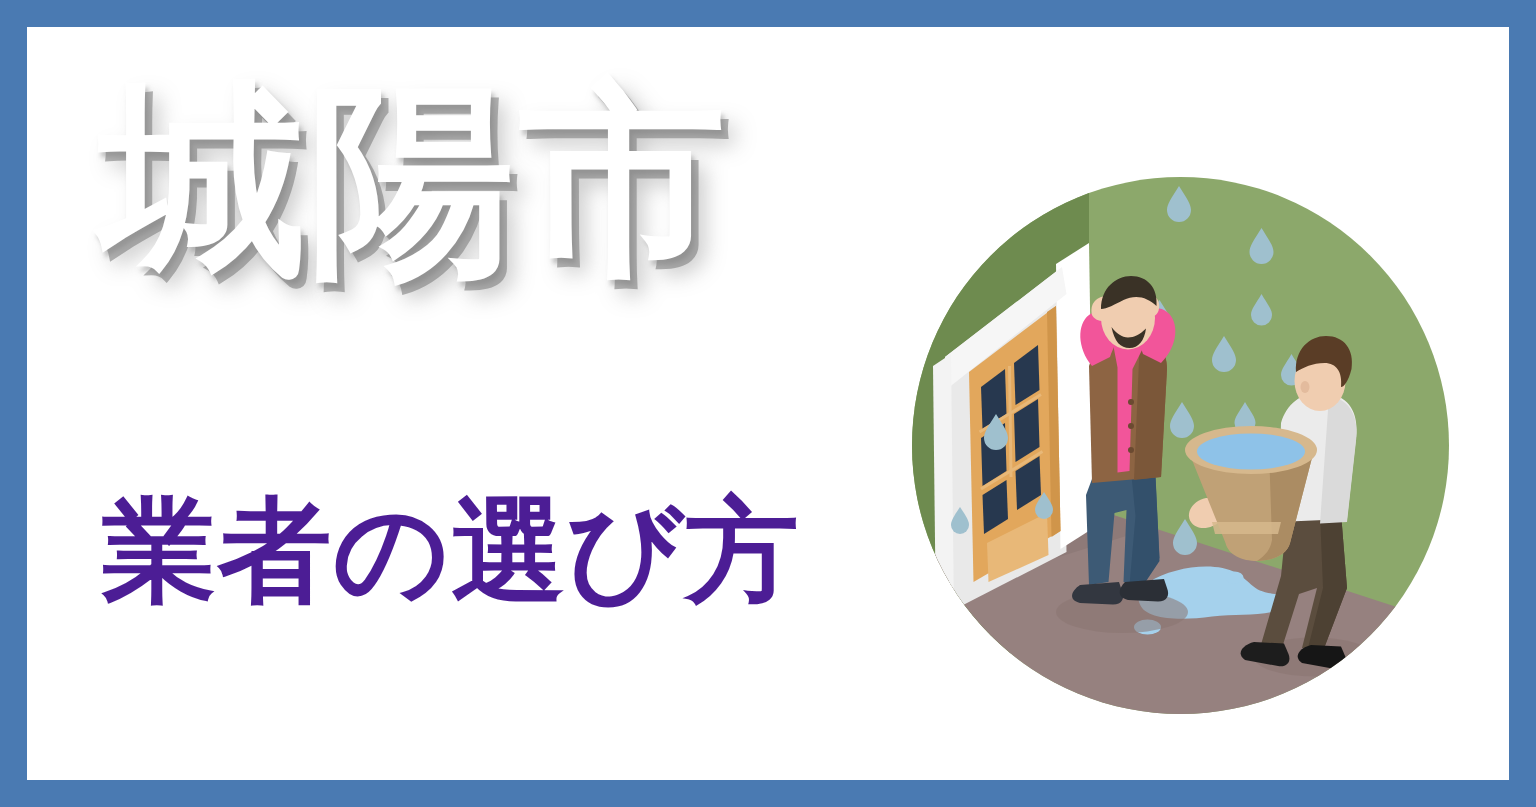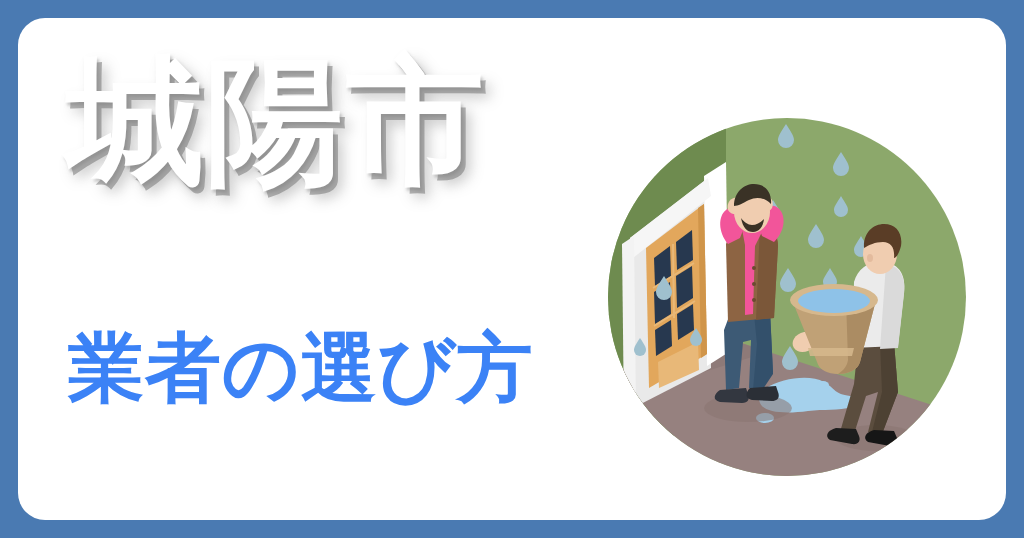--- a/index.html
+++ b/index.html
@@ -22,21 +22,20 @@
     box-sizing: border-box;
     background: #4a7ab2;
     padding: 18px 18px 18px 18px;
   }
   #banner-inner {
     position: relative;
     width: 100%;
     height: 100%;
     background: #ffffff;
     overflow: hidden;
-    border-radius: 27px;
   }
 
   
   #text-block {
     position: absolute;
     left: 34px;
     top: 12px;
     width: 560px;
     height: 430px;
   }
@@ -70,21 +69,21 @@
   }
 
   #choose-line {
     position: absolute;
     left: 16px;
     top: 300px;
     font-size: 76px;
     line-height: 1.0;
     font-weight: 700;
     letter-spacing: 1px;
-    color: #3b82f6;
+    color: #4c1d95;
     white-space: nowrap;
     text-align: right;
   }
 
   
   #illustration {
     position: absolute;
     left: 590px;
     top: 100px;
     width: 358px;

